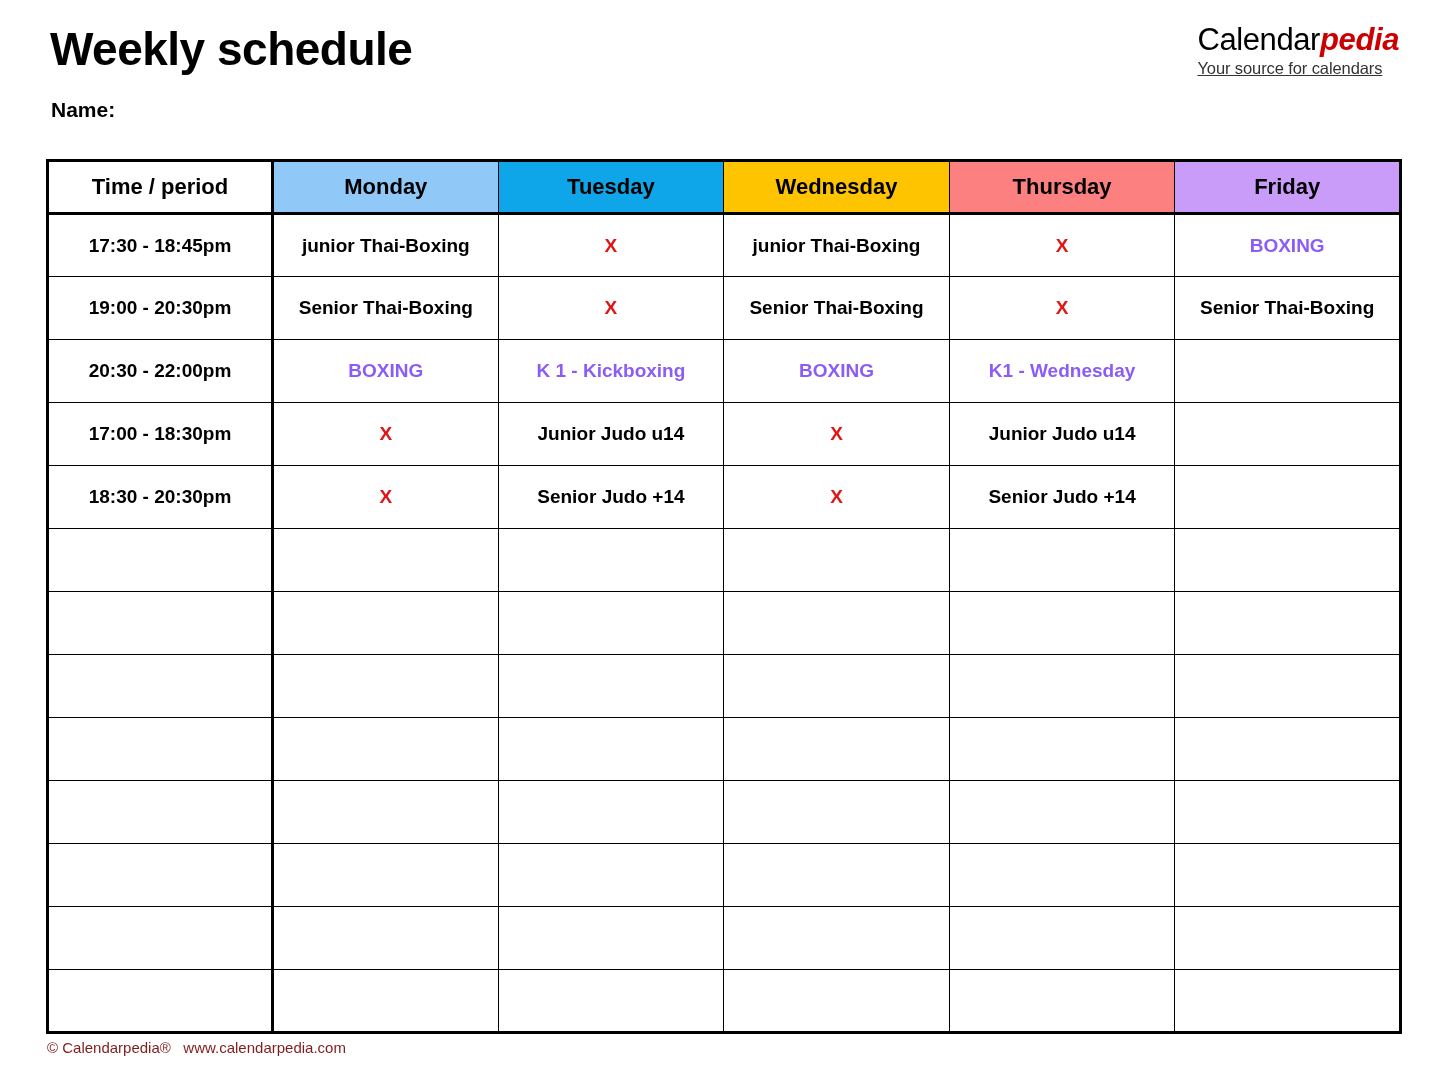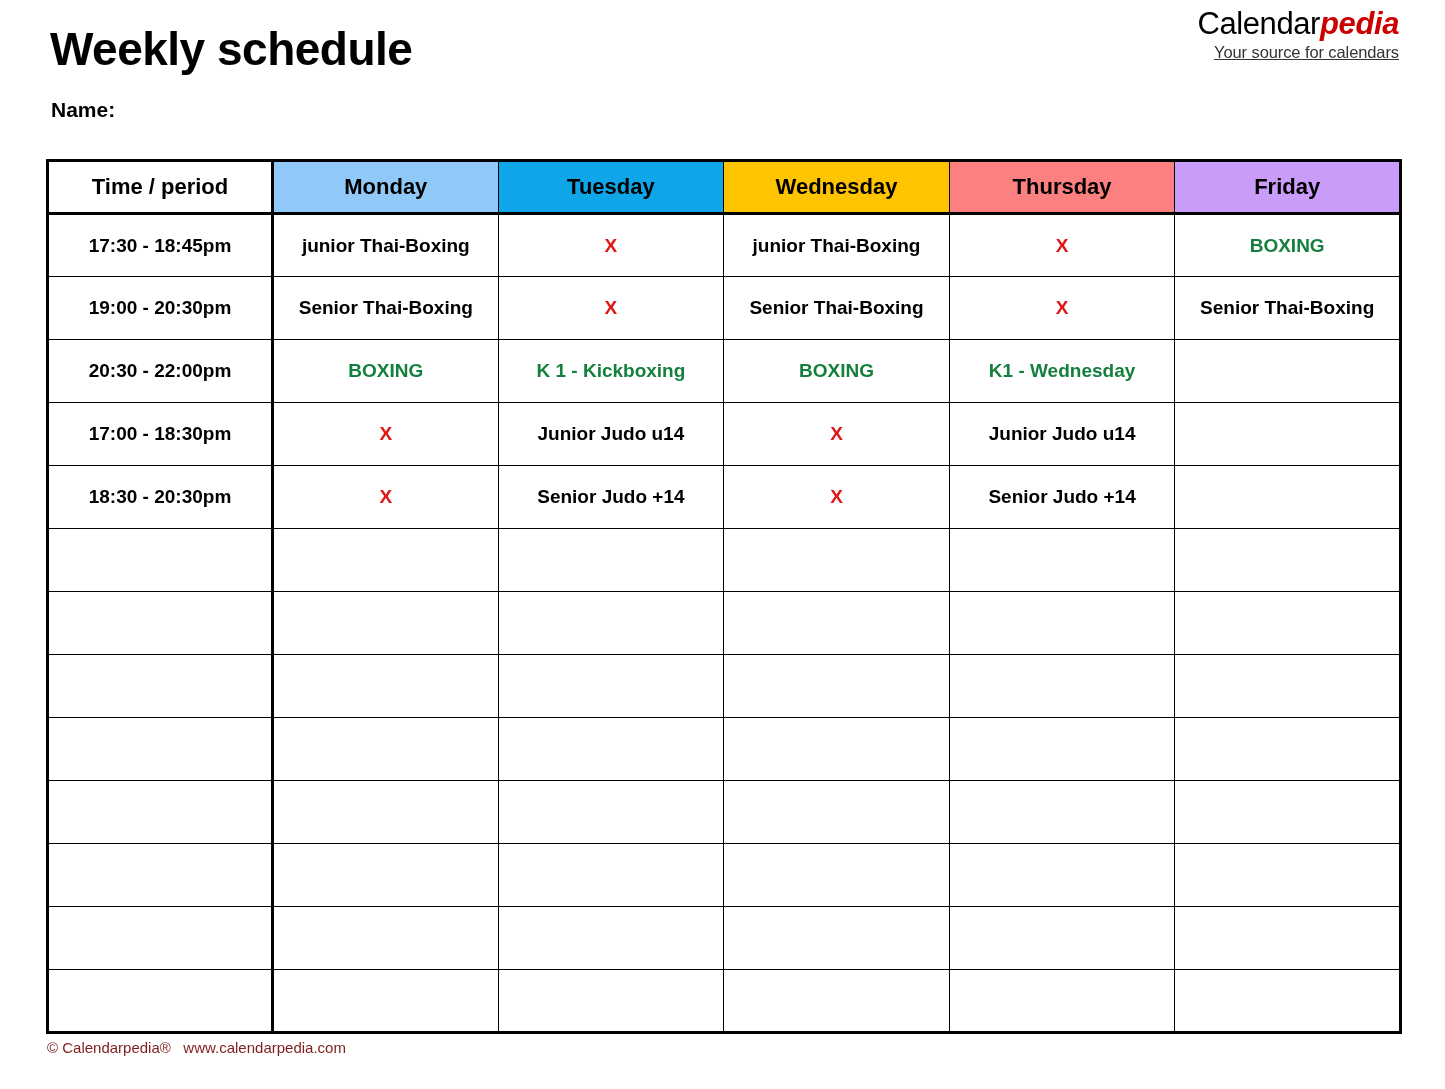--- a/index.html
+++ b/index.html
@@ -48,22 +48,22 @@
     font-size: 21px;
     font-weight: bold;
     line-height: 1;
     white-space: nowrap;
   }
 
   
   .logo {
     position: absolute;
     right: 46px;
-    top: 8px;
-    text-align: right;
+    top: 24px;
+    text-align: left;
     line-height: 1;
   }
   .logo-word {
     font-size: 31px;
     font-weight: normal;
     letter-spacing: -0.4px;
     white-space: nowrap;
   }
   .logo-word .lg-red {
     color: #cc0000;
@@ -118,21 +118,21 @@
   table.sched thead th {
     height: 50px;
     font-size: 22px;
     border-bottom: 3px solid #000000;
   }
   table.sched thead th.col-time { font-size: 22px; }
 
   table.sched tbody tr { height: 63px; }
   table.sched tbody td.col-time { font-size: 19px; }
 
-  td.cell-red  { color: #15803d; }
+  td.cell-red  { color: #8b5cf6; }
   td.cell-x {
     color: #e01515;
     font-size: 33px;
     font-weight: bold;
   }
   td.cell-blank { }
 
   
   .footer {
     position: absolute;

